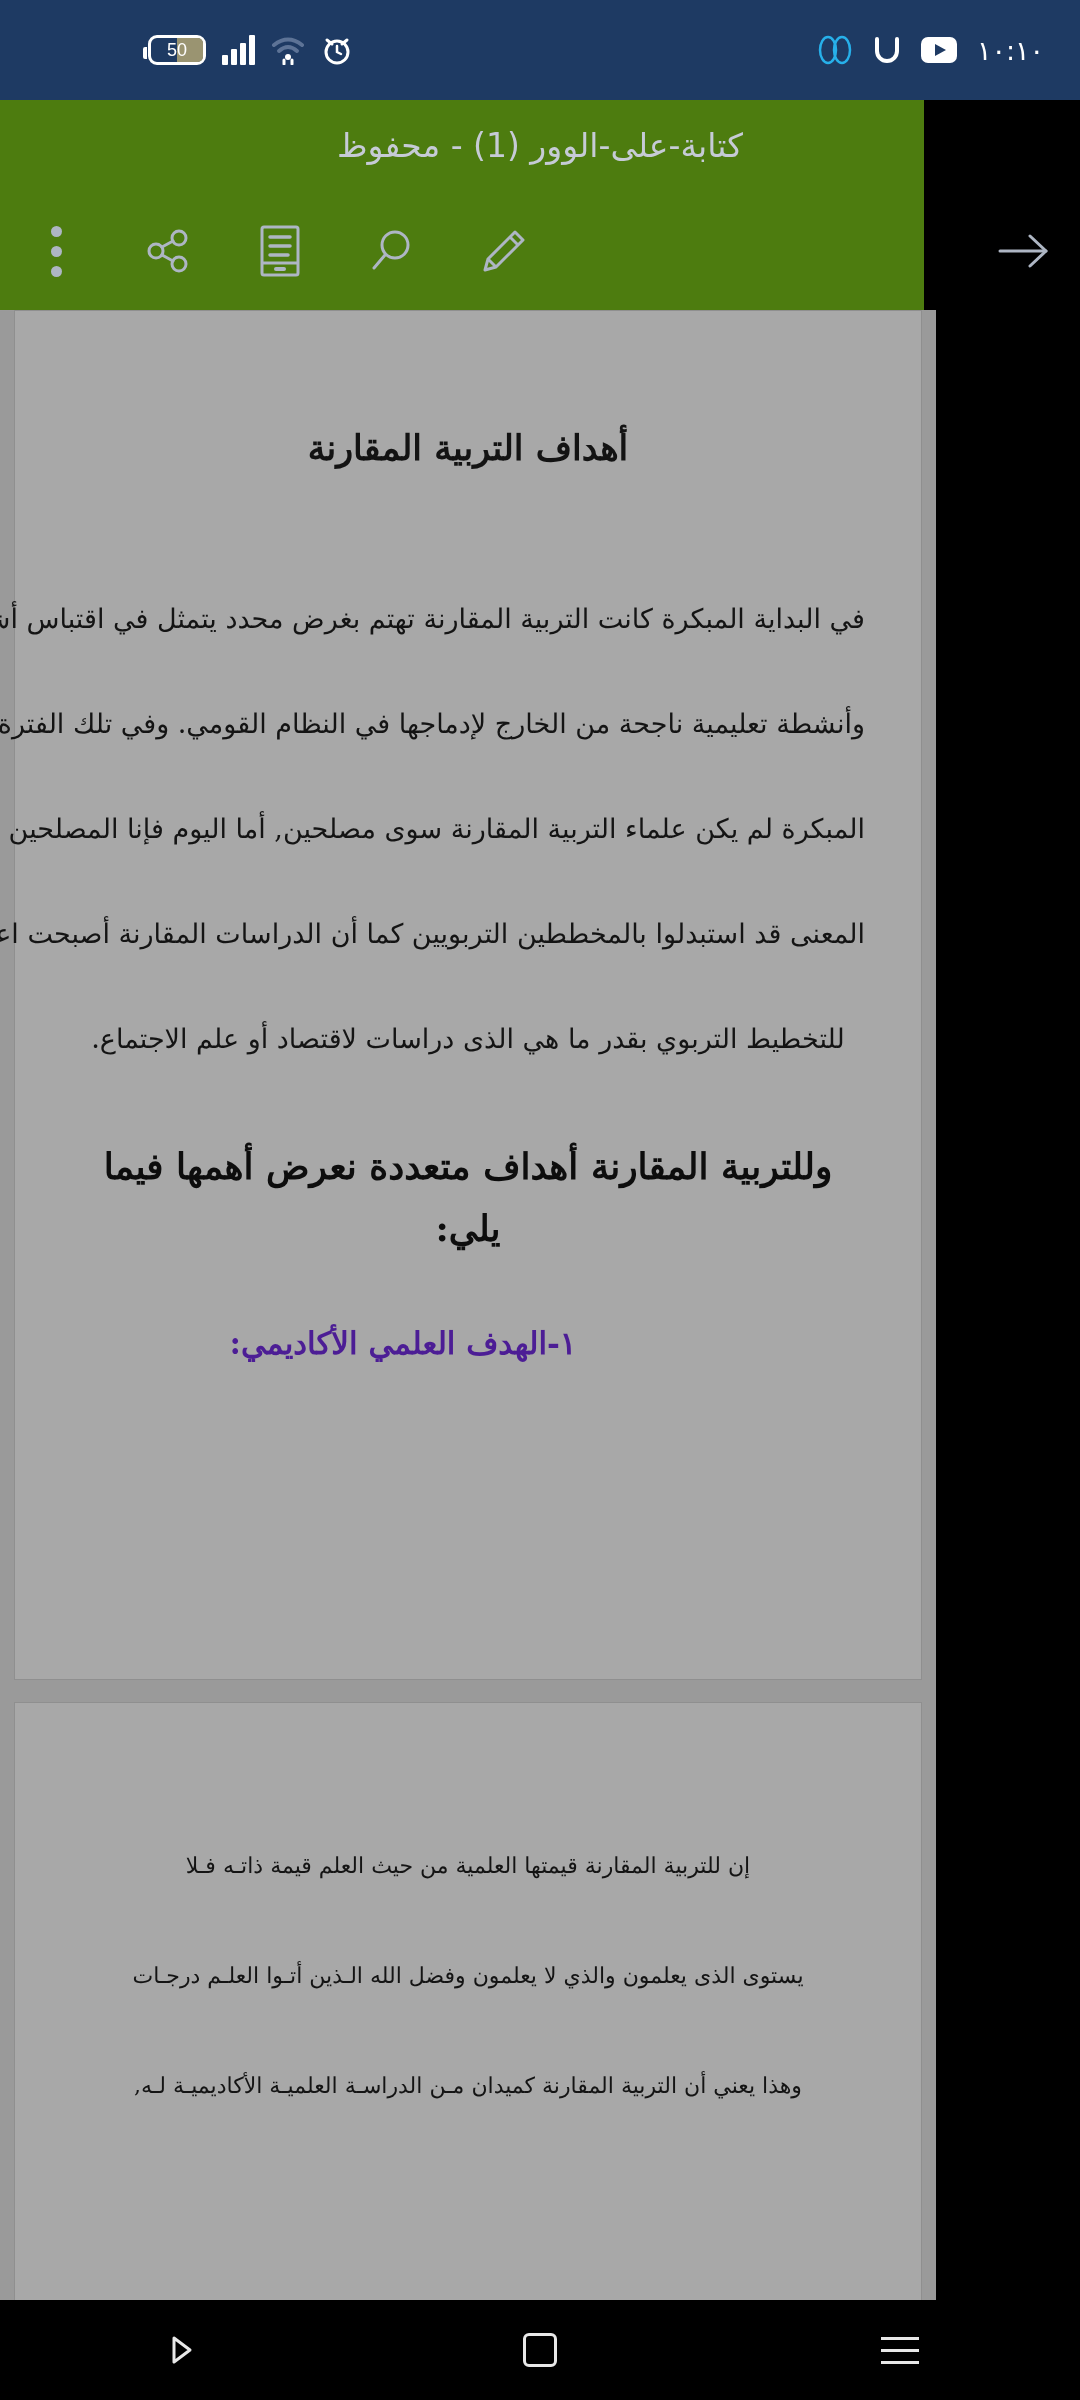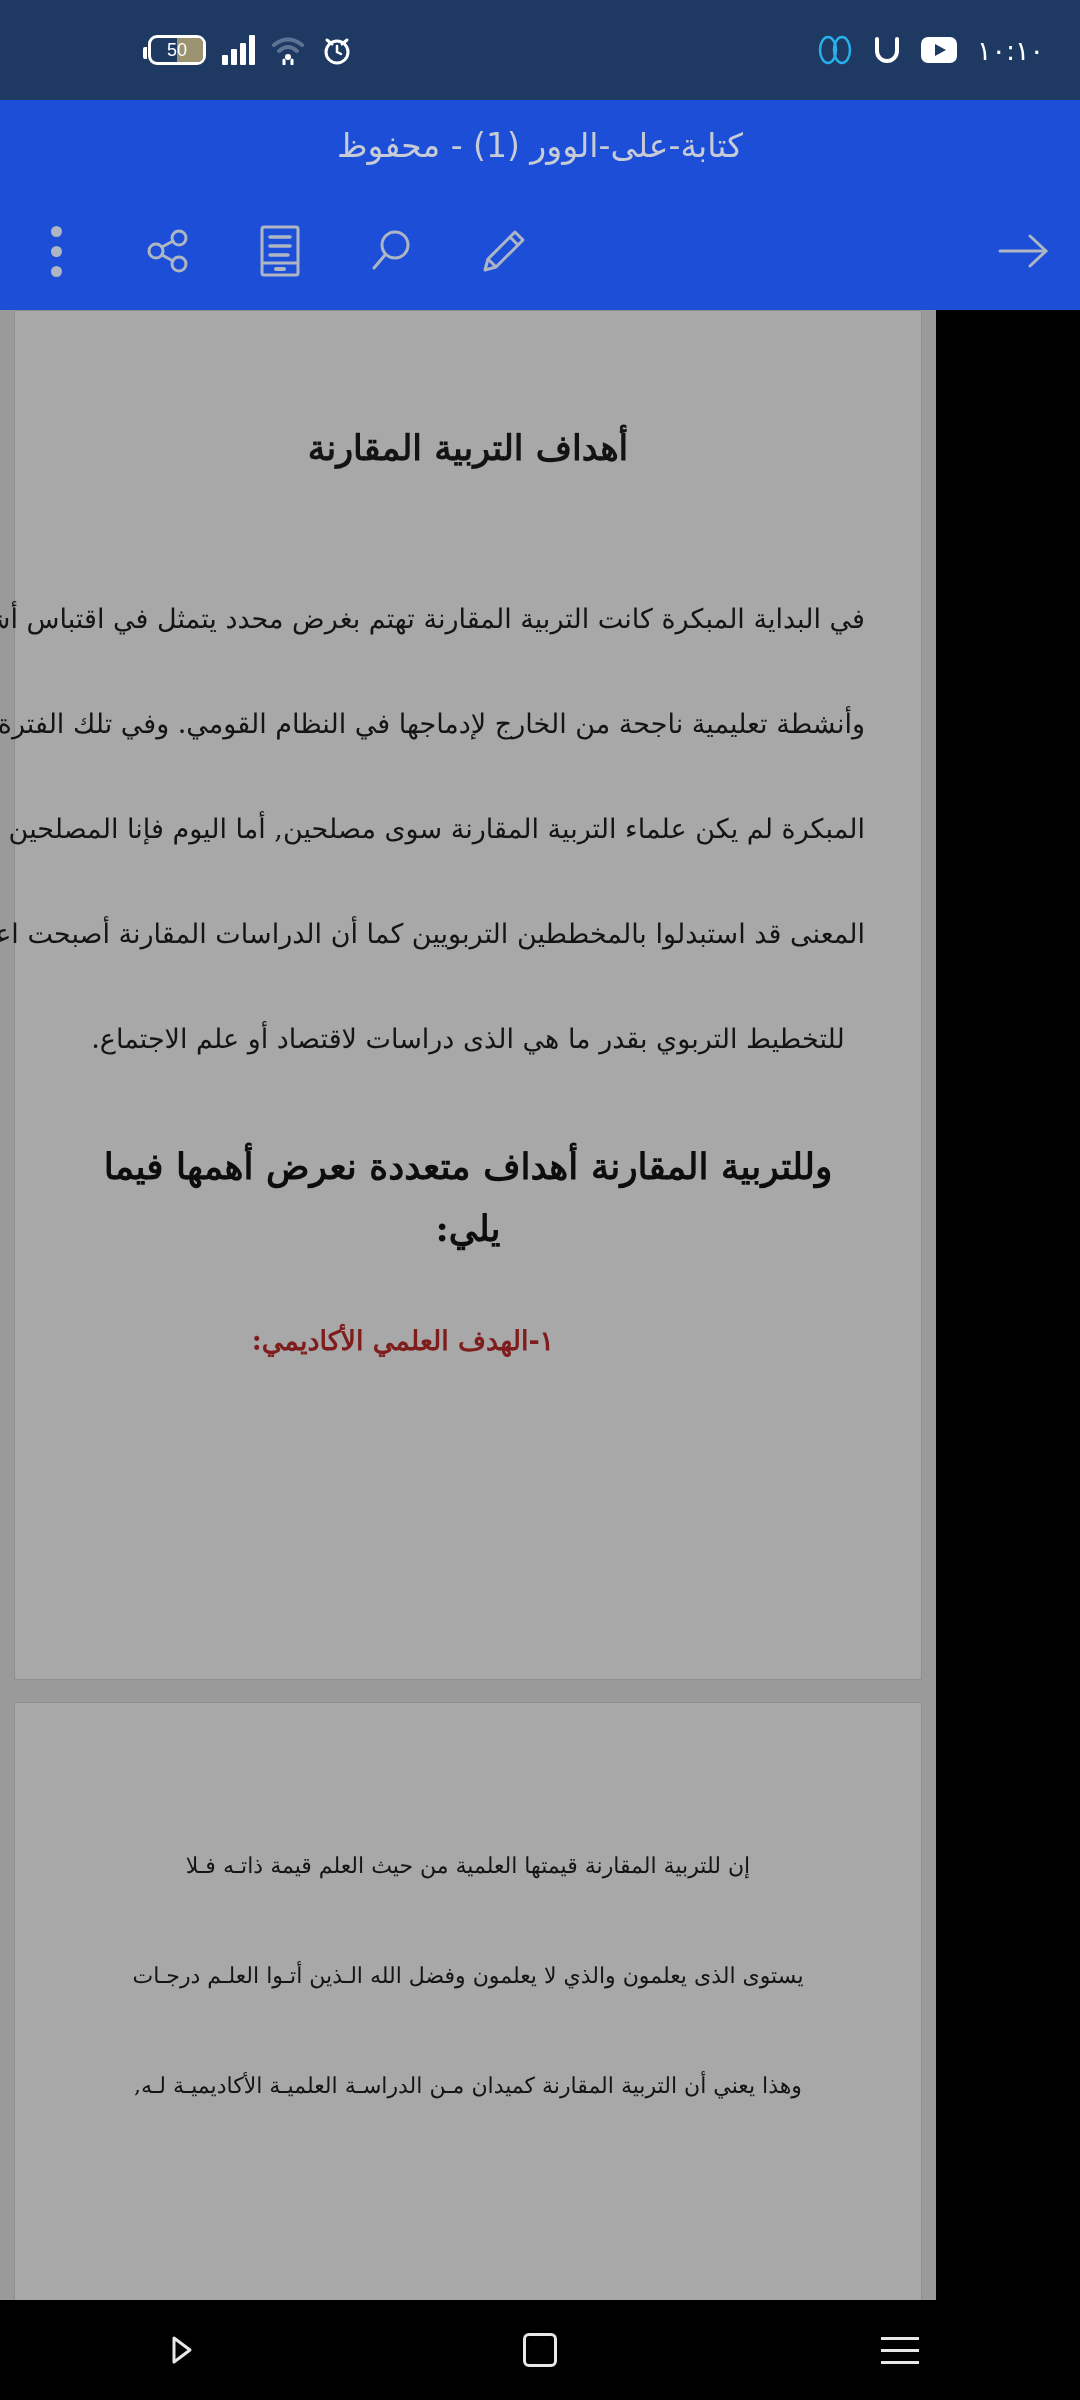--- a/index.html
+++ b/index.html
@@ -109,23 +109,23 @@
     color: #ffffff;
     font-size: 27px;
     letter-spacing: 0.5px;
     font-family: "DejaVu Sans", sans-serif;
   }
 
   
   .app-bar {
     position: absolute;
     top: 100px; left: 0;
-    width: 1080px;
+    width: 924px;
     height: 210px;
-    background: #1d4ed8;
+    background: #4d7c0f;
   }
   .app-title {
     position: absolute;
     top: 0; left: 0;
     width: 1080px;
     height: 92px;
     line-height: 92px;
     text-align: center;
     color: #c6cbd6;
     font-size: 33px;
@@ -213,24 +213,24 @@
     font-size: 36px;
     font-weight: bold;
     text-align: center;
     line-height: 62px;
     color: #0d0d0d;
     padding: 0 10px;
   }
 
   .doc-item {
     margin-top: 66px;
-    font-size: 27px;
+    font-size: 31px;
     font-weight: bold;
     text-align: center;
-    color: #7f1d1d;
+    color: #4c1d95;
     padding-right: 130px;
   }
 
   .page-2 .doc-body { padding-top: 0; }
   .p2-para {
     margin-top: 108px;
     font-size: 22px;
     line-height: 110px;
     color: #141414;
     text-align: center;

